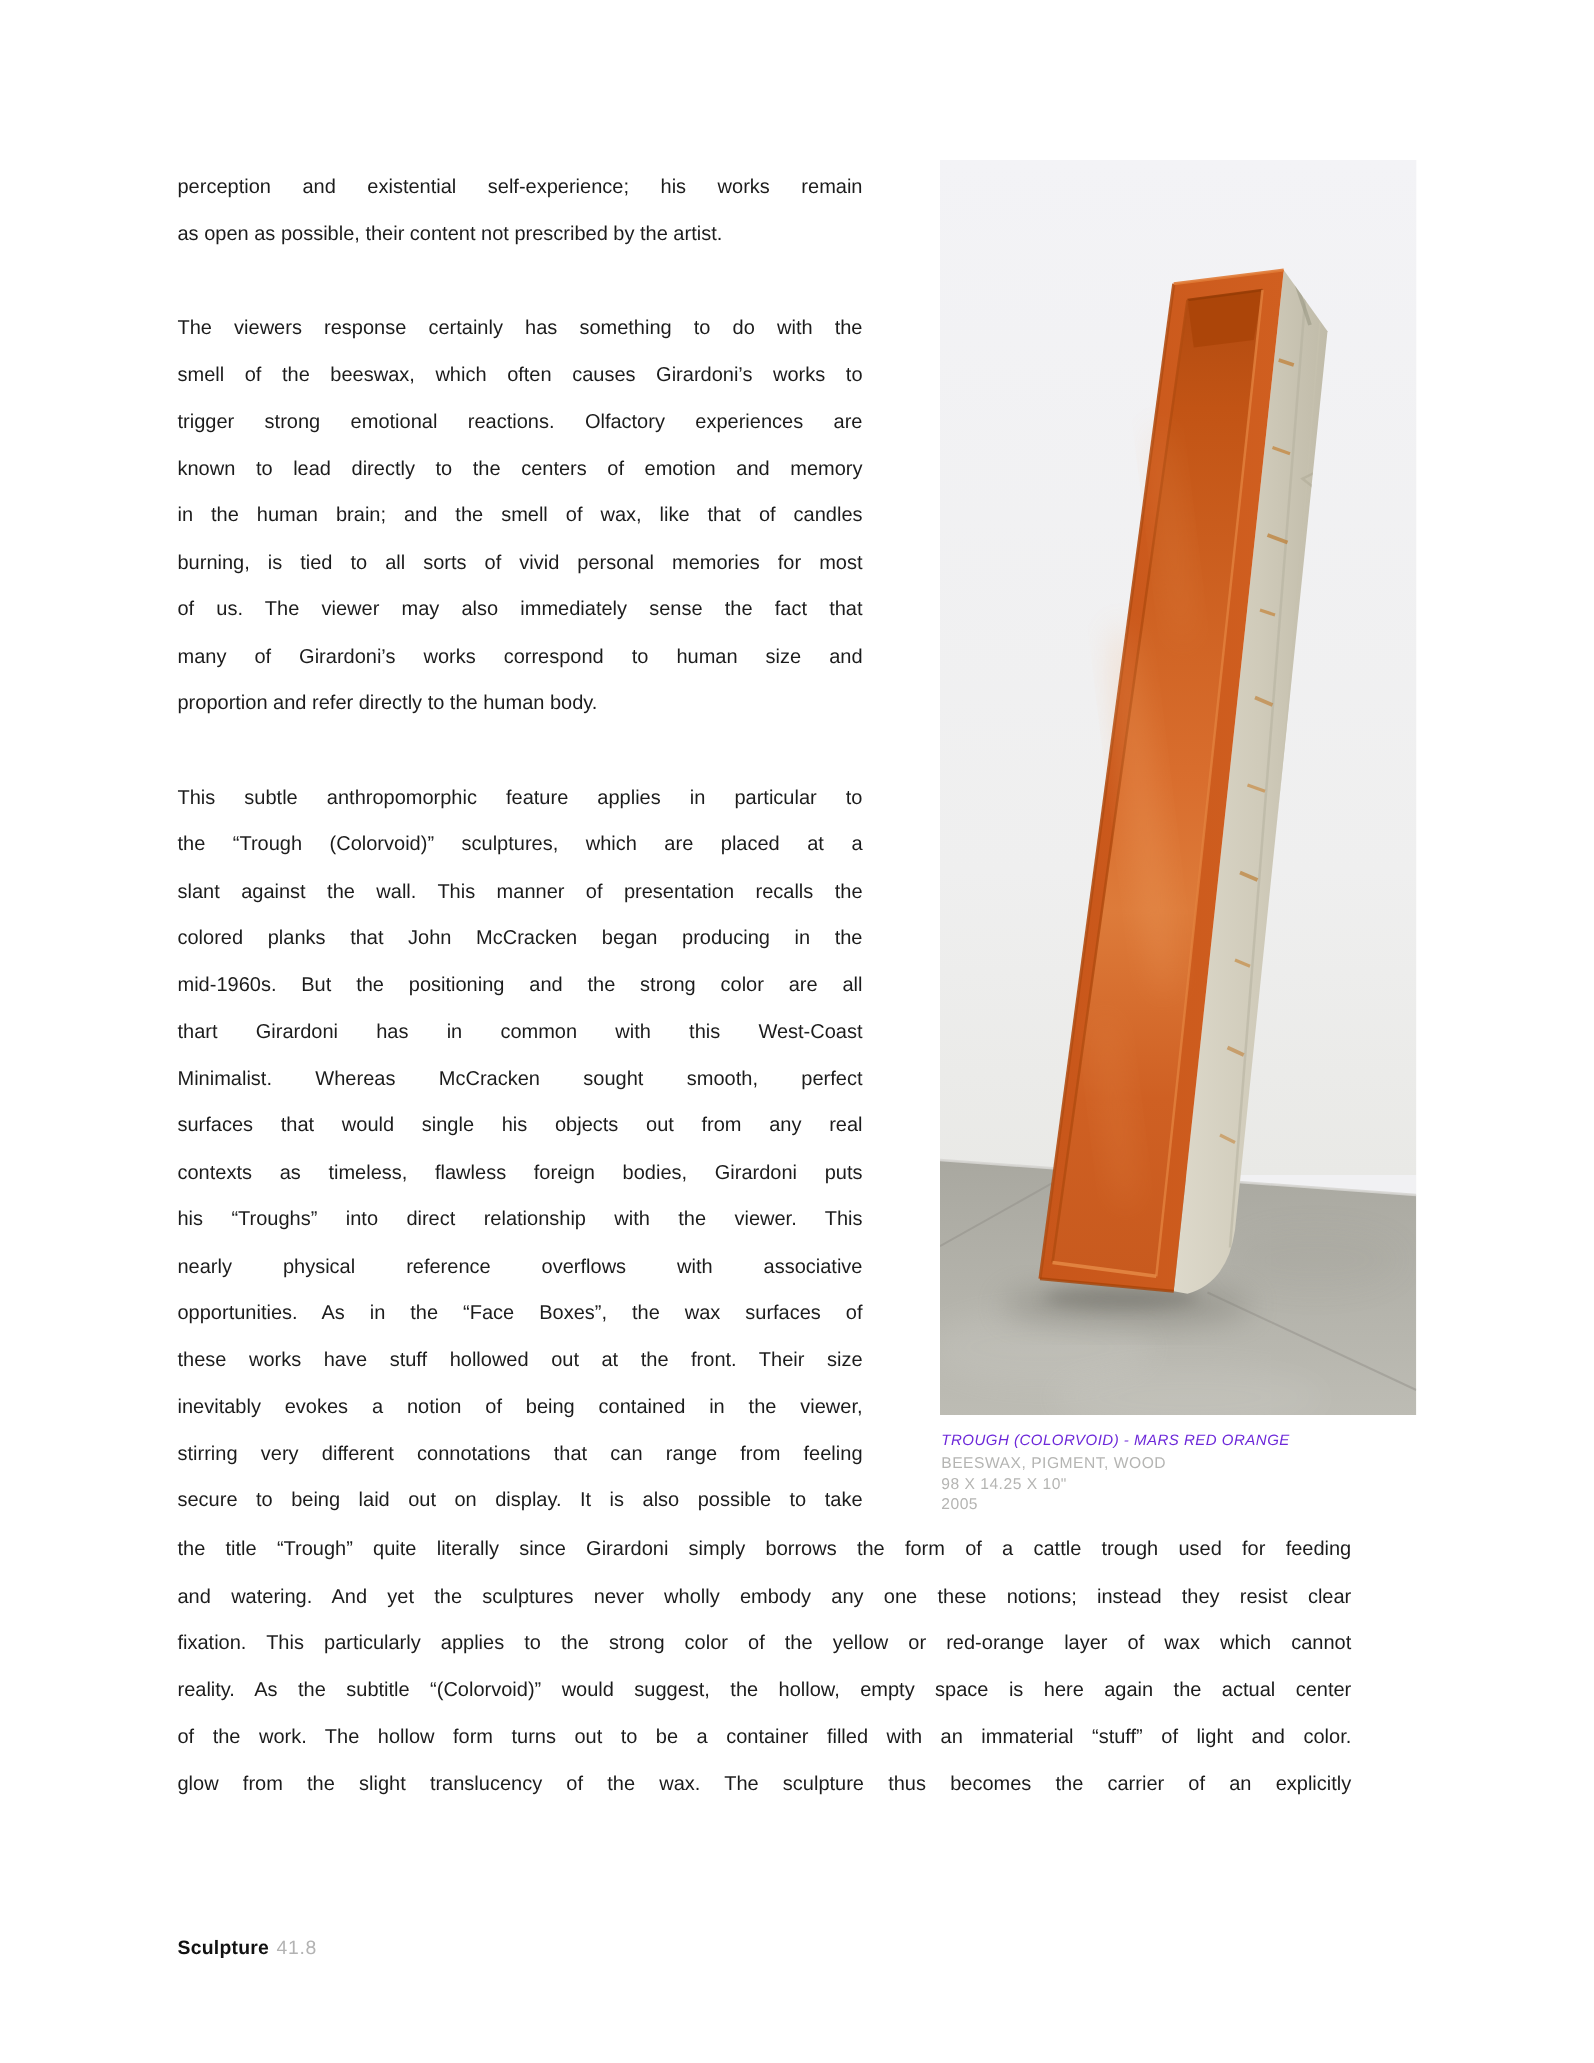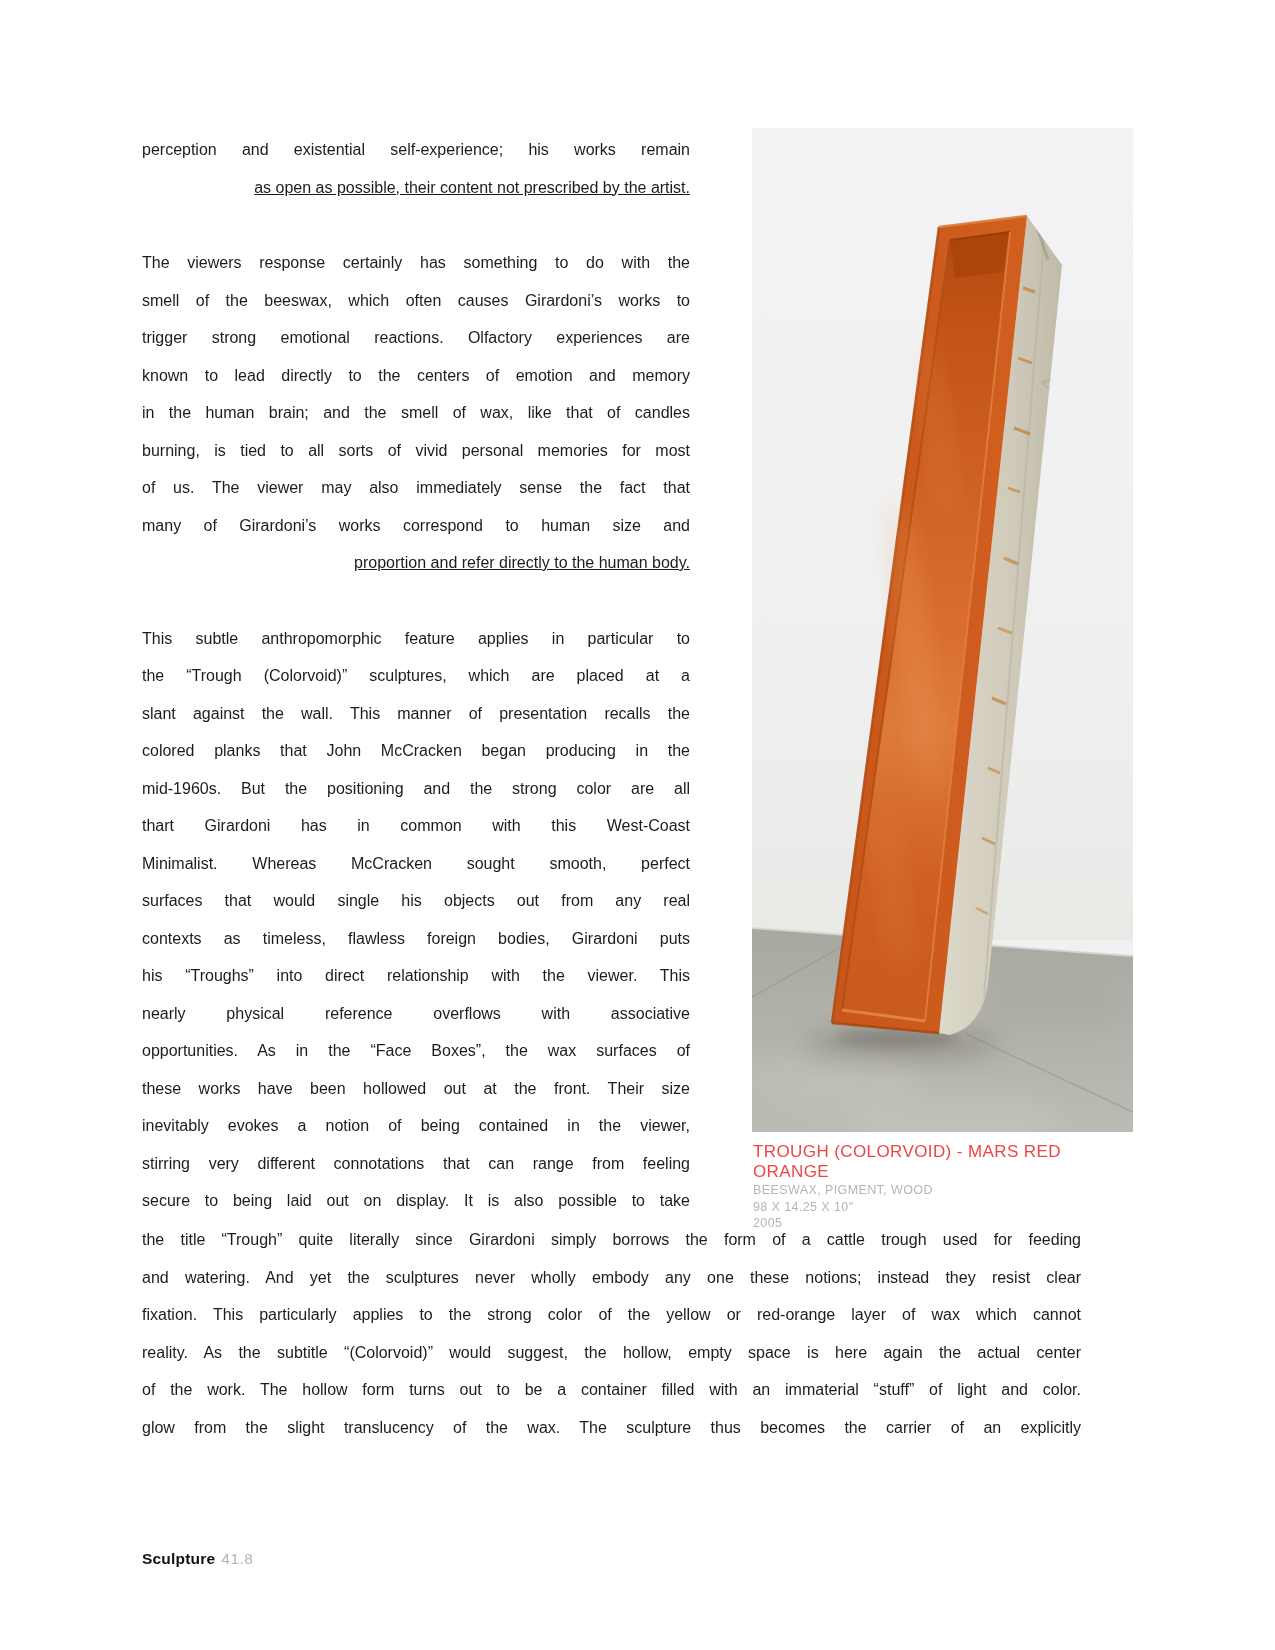--- a/index.html
+++ b/index.html
@@ -17,31 +17,31 @@
   .col-left{left:142px;top:131px;width:548px;}
   .full-width{left:142px;top:1221px;width:939px;}
   .para + .para{margin-top:38px;}
   .tline{
     height:37.5px;line-height:37.5px;
     font-size:16px;
     color:#1c1c1c;
     text-justify:inter-word;
   }
   .tline.j{text-align:justify;text-align-last:justify;}
-  .tline.nolast{text-align:right;text-decoration:underline;}
+  .tline.nolast{text-align:left;}
   
   .photo{
     position:absolute;left:752px;top:128px;width:381px;height:1004px;
     background:#f1f1f3;
   }
   .photo svg{display:block;}
   
   .caption{position:absolute;left:753px;top:1142px;width:383px;}
   .cap-title{
-    font-size:17px;line-height:20px;color:#ef4444;letter-spacing:0.4px;
+    font-size:12px;line-height:20px;color:#6d28d9;letter-spacing:0.4px;font-style:italic;
   }
   .cap-line{
     font-size:12.5px;line-height:16.5px;color:#b5b5b3;letter-spacing:0.4px;
   }
   
   .footer{position:absolute;left:142px;top:1549px;font-size:15.5px;line-height:20px;}
   .footer .mag{font-weight:bold;color:#111;letter-spacing:0.2px;}
   .footer .issue{color:#b3b3b3;margin-left:6px;letter-spacing:0.5px;}
 </style>
 </head>
@@ -71,21 +71,21 @@
         <div class="tline j">slant against the wall. This manner of presentation recalls the</div>
         <div class="tline j">colored planks that John McCracken began producing in the</div>
         <div class="tline j">mid-1960s. But the positioning and the strong color are all</div>
         <div class="tline j">thart Girardoni has in common with this West-Coast</div>
         <div class="tline j">Minimalist. Whereas McCracken sought smooth, perfect</div>
         <div class="tline j">surfaces that would single his objects out from any real</div>
         <div class="tline j">contexts as timeless, flawless foreign bodies, Girardoni puts</div>
         <div class="tline j">his “Troughs” into direct relationship with the viewer. This</div>
         <div class="tline j">nearly physical reference overflows with associative</div>
         <div class="tline j">opportunities. As in the “Face Boxes”, the wax surfaces of</div>
-        <div class="tline j">these works have been hollowed out at the front. Their size</div>
+        <div class="tline j">these works have stuff hollowed out at the front. Their size</div>
         <div class="tline j">inevitably evokes a notion of being contained in the viewer,</div>
         <div class="tline j">stirring very different connotations that can range from feeling</div>
         <div class="tline j">secure to being laid out on display. It is also possible to take</div>
       </div>
   </div>
 
   <div class="photo">
     <svg width="381" height="1004" viewBox="0 0 381 1004" xmlns="http://www.w3.org/2000/svg">
       <defs>
         <linearGradient id="wallG" x1="0" y1="0" x2="0" y2="1">

